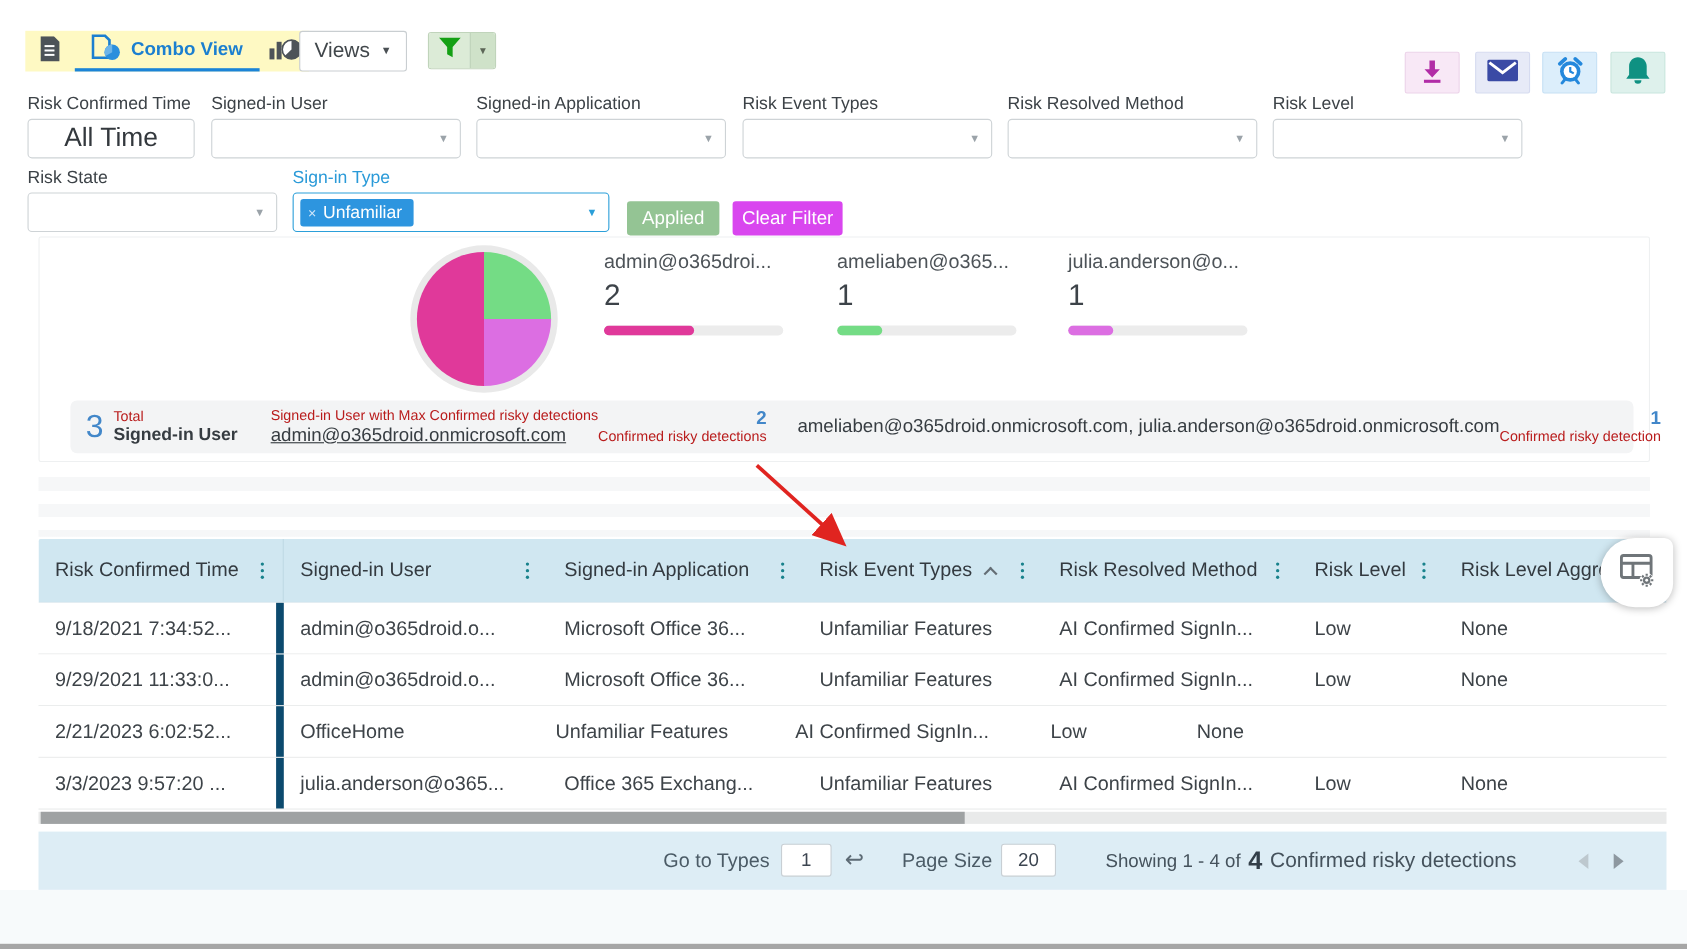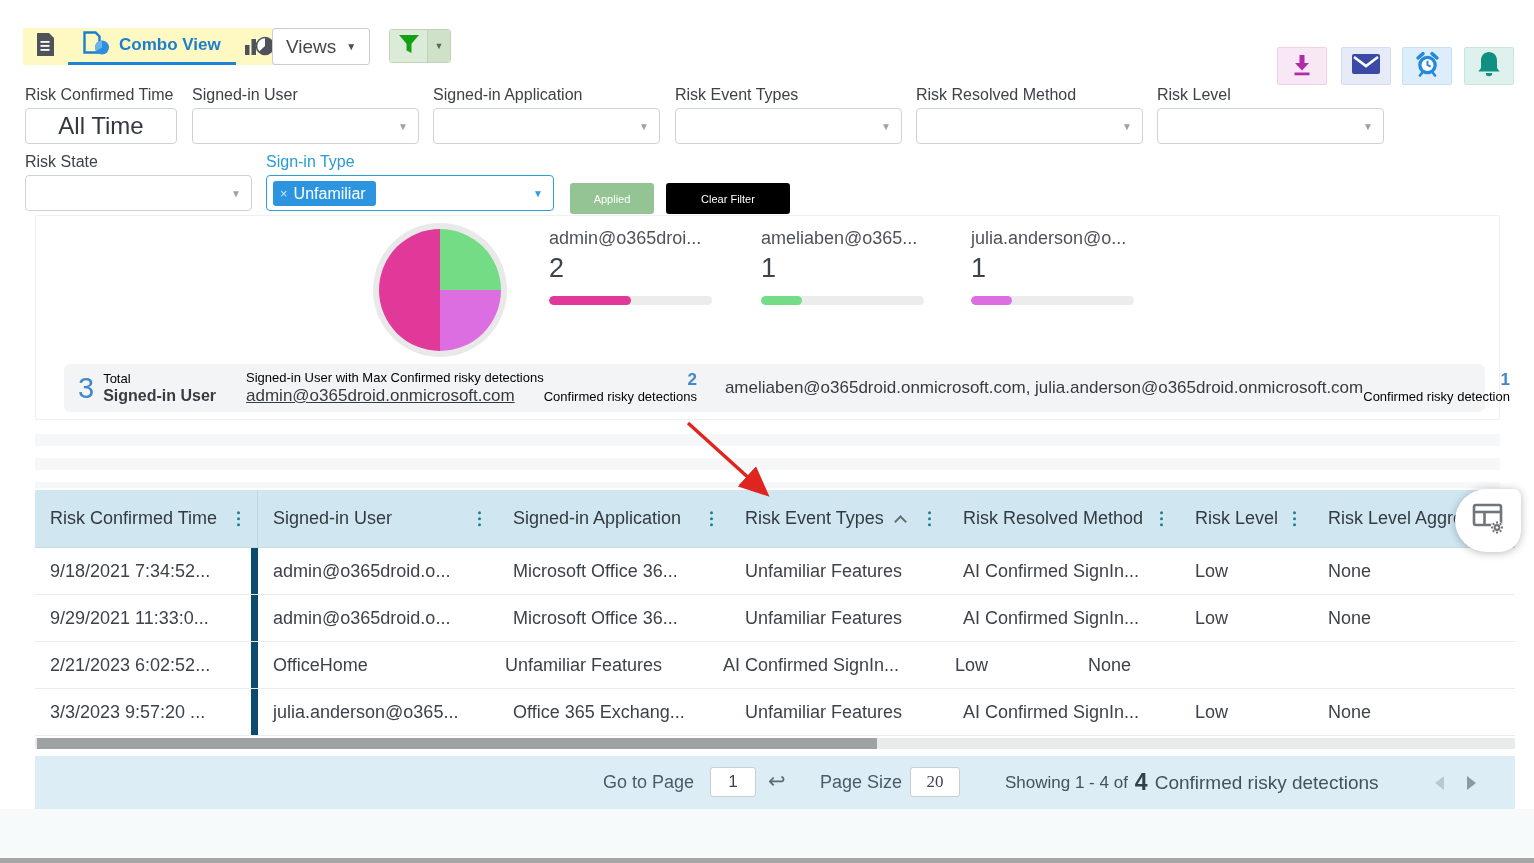--- a/index.html
+++ b/index.html
@@ -24,34 +24,34 @@
 .fgroup{display:block}
 .flabel{font-size:16px;color:#3c4247;height:22px;white-space:nowrap}
 .flabel.blue{color:#2a9ad8}
 .ffield{height:36px;background:#fff;border:1px solid #ced3d6;border-radius:4px;position:relative;cursor:pointer}
 .ffield.blue{border-color:#2b9fd9}
 .ddcaret{position:absolute;right:10px;top:12px;font-size:10px;color:#9ba3a9}
 .ddcaret.blue{color:#2b9fd9}
 .alltime{display:flex;align-items:center;justify-content:center;font-size:24px;color:#33383d}
 .chip{position:absolute;left:6px;top:5px;height:25px;background:#2d95df;border-radius:3px;color:#fff;display:flex;align-items:center;padding:0 10px 0 7px;font-size:16px;gap:6px;cursor:pointer}
 .chip .x{color:#cfe6fa;font-size:13px;cursor:pointer}
-.pillbtn{display:flex;align-items:center;justify-content:center;color:#fff;border-radius:3px;font-size:11px;cursor:pointer}
+.pillbtn{display:flex;align-items:center;justify-content:center;color:#fff;border-radius:3px;font-size:17px;cursor:pointer}
 #applied{left:570px;top:183px;width:84px;height:31px;background:#94c494}
-#clearf{left:666px;top:183px;width:124px;height:31px;background:#000000}
+#clearf{left:666px;top:183px;width:100px;height:31px;background:#d946ef}
 
 #chart-card{left:35px;top:215px;width:1465px;height:205px;background:#fff;border:1px solid #eef0f1;border-radius:2px}
 #pie-ring{position:absolute;left:337px;top:7px;width:134px;height:134px;border-radius:50%;background:#e9e9e9;display:flex;align-items:center;justify-content:center}
 #pie{width:122px;height:122px;border-radius:50%;cursor:pointer}
 .leg{position:absolute;top:12px;width:175px}
 .leg .name{font-size:18px;color:#4d5358;white-space:nowrap}
 .leg .val{font-size:27px;color:#3d4349;margin-top:4px}
 .leg .bar{margin-top:12px;width:163px;height:9px;border-radius:5px;background:#ececec;overflow:hidden}
 .leg .fill{height:100%;border-radius:5px}
 #summary{position:absolute;left:28px;top:148px;width:1421px;height:48px;background:#f3f4f5;border-radius:6px;display:flex;align-items:center}
-.sum-cap{font-size:13px;color:#000000;line-height:16px;white-space:nowrap}
+.sum-cap{font-size:13px;color:#b91c1c;line-height:16px;white-space:nowrap}
 .sum-big{font-size:16px;font-weight:bold;color:#363c41;line-height:18px;white-space:nowrap}
 .sum-num{font-size:29px;color:#4287c9}
 .sum-count{font-size:17px;font-weight:bold;color:#4287c9;line-height:18px}
 .sum-val{font-size:17px;color:#363c41;line-height:20px;white-space:nowrap}
 .user-link{text-decoration:underline;cursor:pointer}
 .vline{width:1px;height:34px;background:#e2e4e5}
 .sumsec{display:flex;justify-content:space-between;align-items:center;padding:0 14px}
 
 #gapstripes{left:35px;top:422px;width:1465px;height:66px;background:repeating-linear-gradient(#ffffff 0 12px,#f6f7f8 12px 24px)}
 
@@ -374,25 +374,25 @@
     <div class="td c5">AI Confirmed SignIn...</div>
     <div class="td c6">Low</div>
     <div class="td c7">None</div>
   </div>
 
   <div id="hscroll">
     <div id="hthumb"></div>
   </div>
 
   <div id="tfoot">
-    <span class="ftext" style="left:568px">Go to Page</span>
+    <span class="ftext" style="left:568px">Go to Types</span>
     <input class="finput" style="left: 675px; width: 46px;" value="1">
     <span class="ftext" style="left:733px;top:13px;font-size:21px;color:#5d6b75">↩</span>
     <span class="ftext" style="left:785px">Page Size</span>
-    <input class="finput" style="left: 875px; width: 50px; font-family: Liberation Serif, serif;" value="20">
+    <input class="finput" style="left: 875px; width: 50px;" value="20">
     <span id="showing">
       <span class="s1">Showing 1 - 4 of</span>
       <span class="s2">4</span>
       <span class="s3">Confirmed risky detections</span>
     </span>
     <span id="pgprev" class="tri"></span>
     <span id="pgnext" class="tri"></span>
   </div>
 </div>
 

